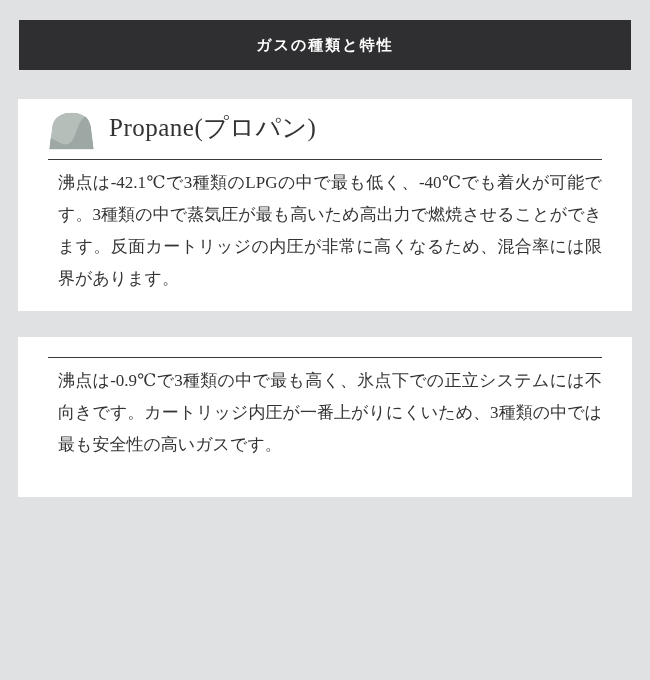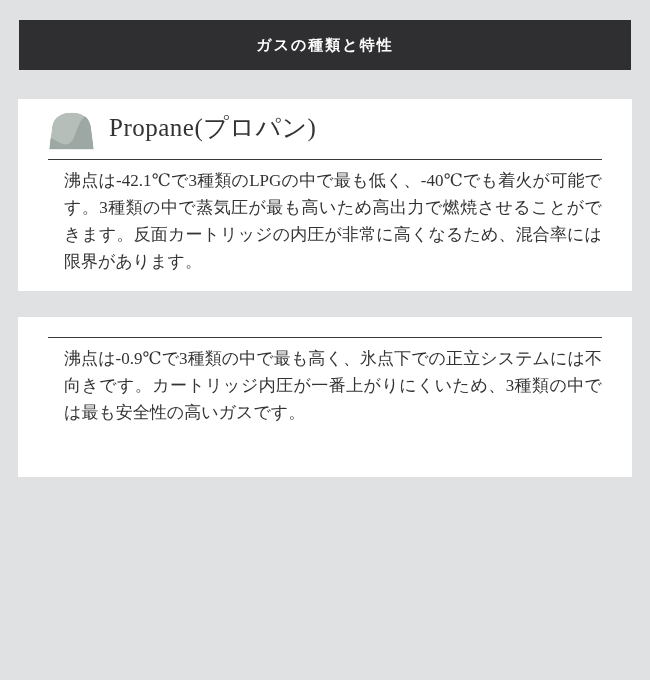--- a/index.html
+++ b/index.html
@@ -57,23 +57,23 @@
     color: #333333;
     letter-spacing: 0.5px;
     white-space: nowrap;
   }
   .card-divider {
     border: none;
     border-top: 1px solid #3a3a3a;
     margin: 8px 0 0 0;
   }
   .card-body {
-    margin: 7px 0 0 16px;
+    margin: 7px 0 0 10px;
     font-size: 17px;
-    line-height: 27px;
+    line-height: 32px;
     text-align: justify;
     color: #333333;
   }
 </style>
 </head>
 <body>
 
 <svg width="0" height="0" style="position:absolute">
   <defs>
     <clipPath id="dome-clip">

